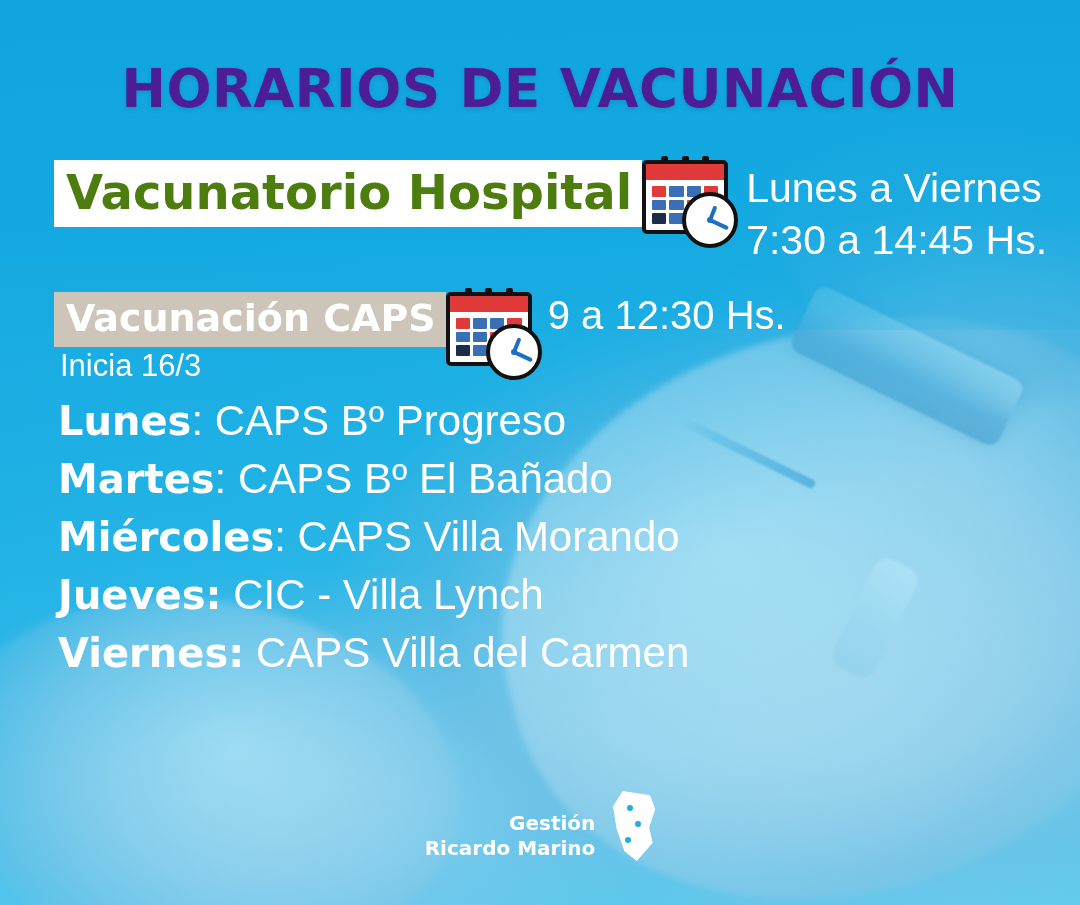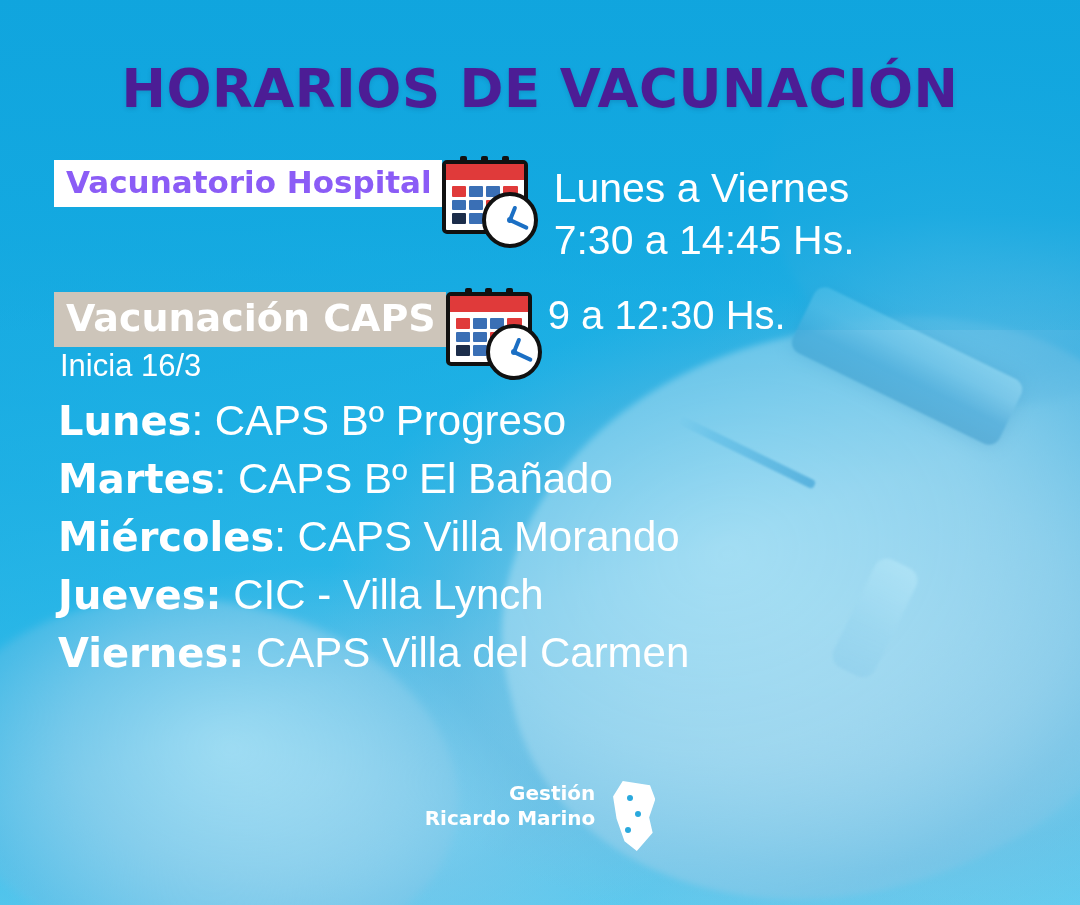--- a/index.html
+++ b/index.html
@@ -128,24 +128,24 @@
     position: absolute;
     top: 160px;
     left: 54px;
     width: 990px;
     display: flex;
     align-items: flex-start;
   }
   .label-chip {
     display: inline-block;
     background: #ffffff;
-    color: #8b5cf6;
-    font-family: "DejaVu Sans", sans-serif;
-    font-weight: bold;
-    font-size: 31px;
+    color: #4d7c0f;
+    font-family: "DejaVu Sans", sans-serif;
+    font-weight: bold;
+    font-size: 48px;
     line-height: 1.18;
     padding: 4px 10px 6px 12px;
     white-space: nowrap;
   }
   .label-chip.caps {
     background: #cdc5ba;
     color: #ffffff;
     font-size: 38px;
   }
   .icon-stack {
@@ -229,21 +229,21 @@
     width: 6px; height: 6px;
     background: #1b6fc4;
     border-radius: 50%;
     transform: translate(-50%, -50%);
   }
   .time-text {
     color: #ffffff;
     font-size: 41px;
     line-height: 1.28;
     font-family: "Liberation Sans", sans-serif;
-    margin-left: 10px;
+    margin-left: 2px;
     margin-top: 2px;
     white-space: nowrap;
   }
 
   
   .row-caps {
     position: absolute;
     top: 292px;
     left: 54px;
     width: 990px;
@@ -284,24 +284,24 @@
     font-size: 40px;
     text-align: center;
   }
   .day-row span.place {
     font-family: "Liberation Sans", sans-serif;
   }
 
   
   .footer {
     position: absolute;
-    bottom: 54px;
+    bottom: 44px;
     left: 0; right: 0;
     display: flex;
-    align-items: flex-start;
+    align-items: flex-end;
     justify-content: center;
     gap: 16px;
   }
   .gestion {
     color: #ffffff;
     text-align: right;
     font-family: "DejaVu Sans", sans-serif;
     font-weight: bold;
     font-size: 20px;
     line-height: 1.25;

